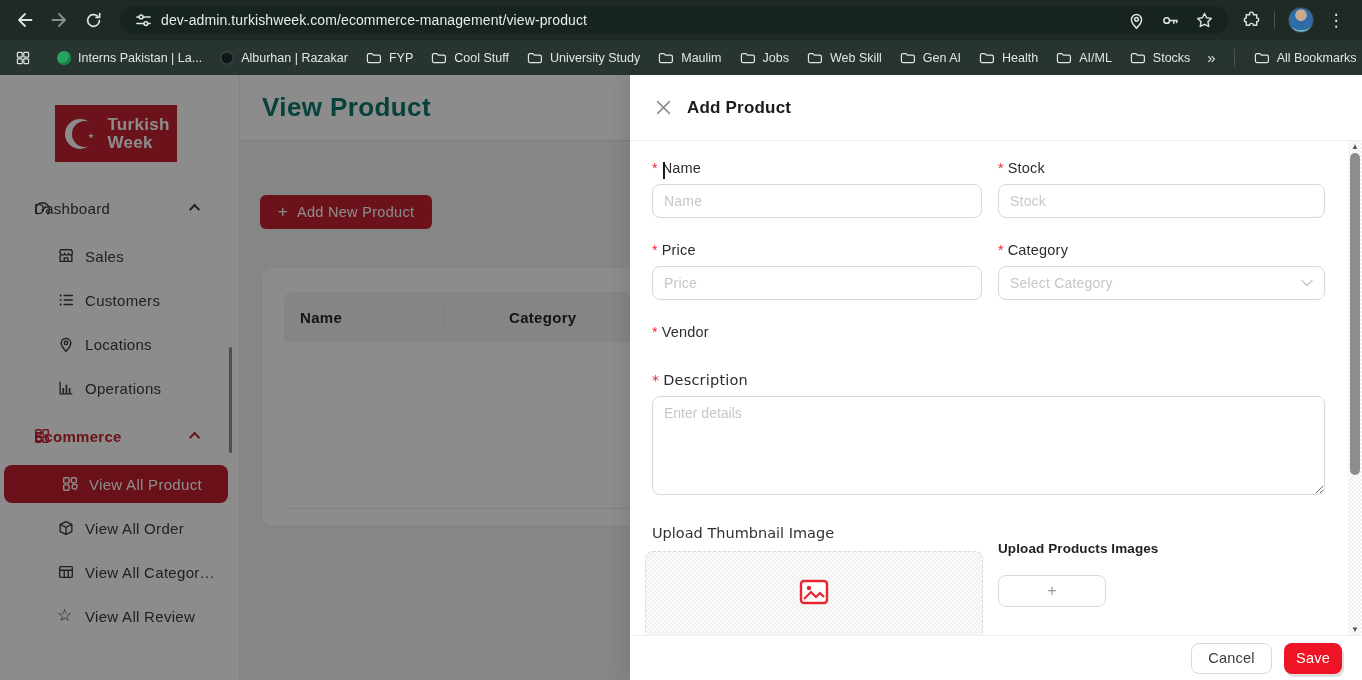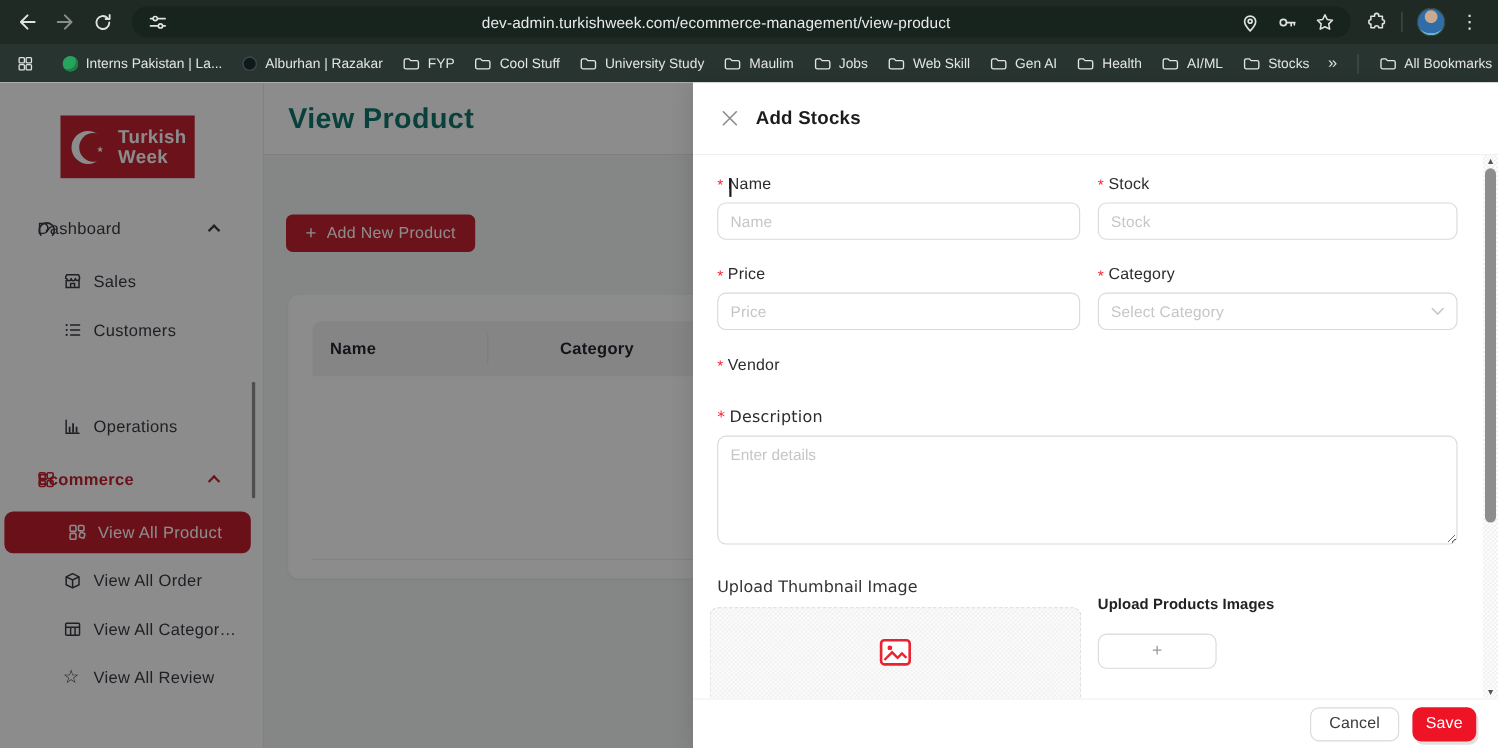--- a/index.html
+++ b/index.html
@@ -7,22 +7,22 @@
   body { font-family:"Liberation Sans","DejaVu Sans",sans-serif; background:#fff; position:relative; }
 
   
   .chrome-top { position:absolute; left:0; top:0; width:1362px; height:40px;
     background:var(--toolbar_bg); display:flex; align-items:center; }
   .nav-btn { width:34px; height:34px; display:flex; align-items:center; justify-content:center;
     color:#dfe3e0; flex:0 0 auto; }
   .nav-btn.fwd { opacity:.55; }
   .url-pill { margin-left:10px; height:28px; width:1108px; border-radius:14px;
     background:var(--url_pill_bg); display:flex; align-items:center; padding:0 14px; }
-  .url-text { color:var(--toolbar_text); font-size:14px; margin-left:22px; flex:1;
-    white-space:nowrap; overflow:hidden; letter-spacing:.1px;text-align:center; }
+  .url-text { color:var(--toolbar_text); font-size:14px; margin-left:8px; flex:1;
+    white-space:nowrap; overflow:hidden; letter-spacing:.1px; }
   .pill-right { display:flex; align-items:center; gap:15px; color:#dfe3e0; }
   .chrome-right { display:flex; align-items:center; margin-left:14px; gap:13px; color:#dfe3e0; }
   .vsep { width:1px; height:18px; background:#4a554f; }
   .avatar { width:26px; height:26px; border-radius:50%;
     background:radial-gradient(circle at 50% 30%, #c9a98f 0 26%, #2f6da8 30% 72%, #69b7c9 74% 100%);
     border:1px solid #3a463f; }
   .kebab { font-size:17px; color:#dfe3e0; width:18px; text-align:center; }
 
   
   .bookmarks-bar { position:absolute; left:0; top:40px; width:1362px; height:35px;
@@ -396,20 +396,26 @@
           <use href="#i-shop"></use>
         </svg>
       <span class="lbl">Sales</span>
     </div>
     <div class="nav-row child" style="left:0;top:207px">
       <svg class="nico ico" width="18" height="18">
           <use href="#i-list"></use>
         </svg>
       <span class="lbl">Customers</span>
     </div>
+    <div class="nav-row child" style="left:0;top:251px">
+      <svg class="nico ico" width="18" height="18">
+          <use href="#i-pin"></use>
+        </svg>
+      <span class="lbl">Locations</span>
+    </div>
     <div class="nav-row child" style="left:0;top:295px">
       <svg class="nico ico" width="18" height="18">
           <use href="#i-chart"></use>
         </svg>
       <span class="lbl">Operations</span>
     </div>
     <div class="nav-row child active" style="left:4px;top:390px">
       <svg class="nico ico" width="18" height="18">
           <use href="#i-gridp"></use>
         </svg>
@@ -461,21 +467,21 @@
 
   <div class="overlay"></div>
 
   <div class="drawer">
     <div class="drawer-header">
       <span class="close-x">
           <svg class="ico" width="15" height="15">
             <use href="#i-close"></use>
           </svg>
         </span>
-      <span class="drawer-title">Add Stocks</span>
+      <span class="drawer-title">Add Product</span>
     </div>
 
     <div class="drawer-body">
       <span class="caret-glitch"></span>
       <div class="form-grid">
 
         <div class="field" style="grid-column:1">
           <div class="f-label">
               <span class="req">*</span>
               <span>Name</span>

